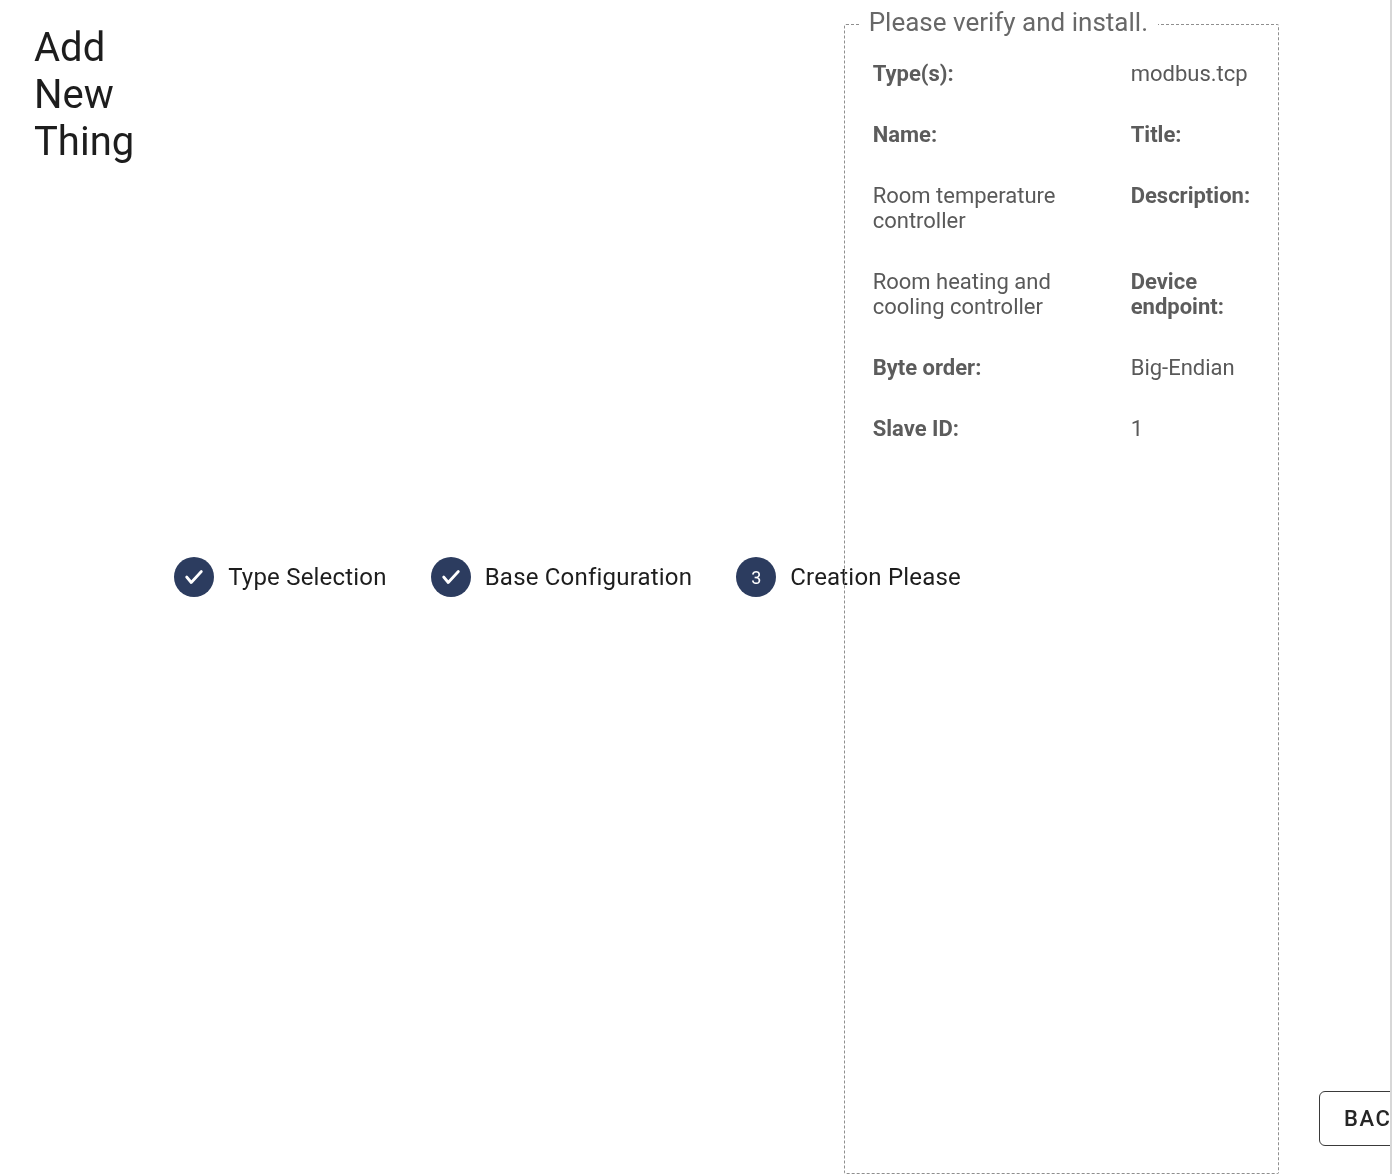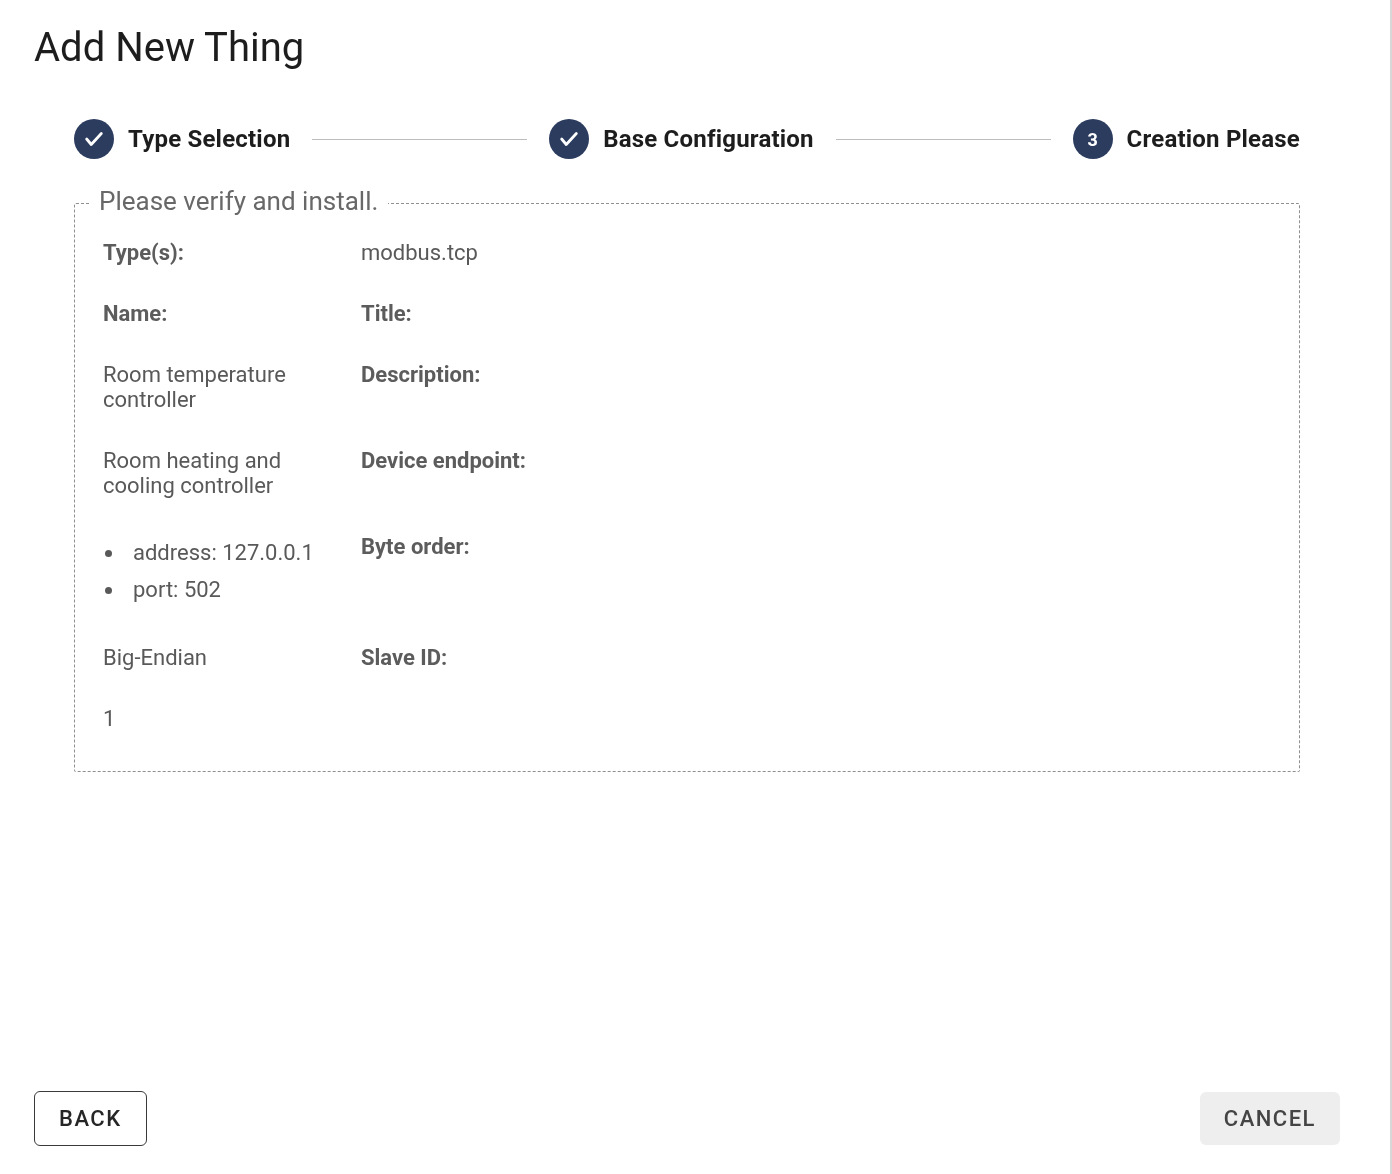--- a/index.html
+++ b/index.html
@@ -12,34 +12,32 @@
       background: #ffffff;
       width: 1392px;
       height: 1174px;
       position: relative;
       color: #212121;
     }
     .page {
       padding: 24px 52px 0 34px;
       height: 100%;
       display: flex;
-      flex-direction: column;
     }
     .page-title {
       font-size: 40px;
       font-weight: 400;
       color: #1d1d1d;
       margin-bottom: 48px;
     }
     .stepper {
       display: flex;
       align-items: center;
       padding: 0 40px;
       margin-bottom: 44px;
-      font-weight: bold;
     }
     .step {
       display: flex;
       align-items: center;
       flex-shrink: 0;
     }
     .step-circle {
       width: 40px;
       height: 40px;
       border-radius: 50%;
@@ -200,26 +198,20 @@
 
       <div class="summary-label">Name:</div>
 
       <div class="summary-label">Title:</div>
       <div class="summary-value">Room temperature controller</div>
 
       <div class="summary-label">Description:</div>
       <div class="summary-value">Room heating and cooling controller</div>
 
       <div class="summary-label">Device endpoint:</div>
-      <div class="summary-value">
-        <ul class="endpoint-list">
-          <li>address: 127.0.0.1</li>
-          <li>port: 502</li>
-        </ul>
-      </div>
 
       <div class="summary-label">Byte order:</div>
       <div class="summary-value">Big-Endian</div>
 
       <div class="summary-label">Slave ID:</div>
       <div class="summary-value">1</div>
     </div>
   </div>
 
   <div class="footer">

